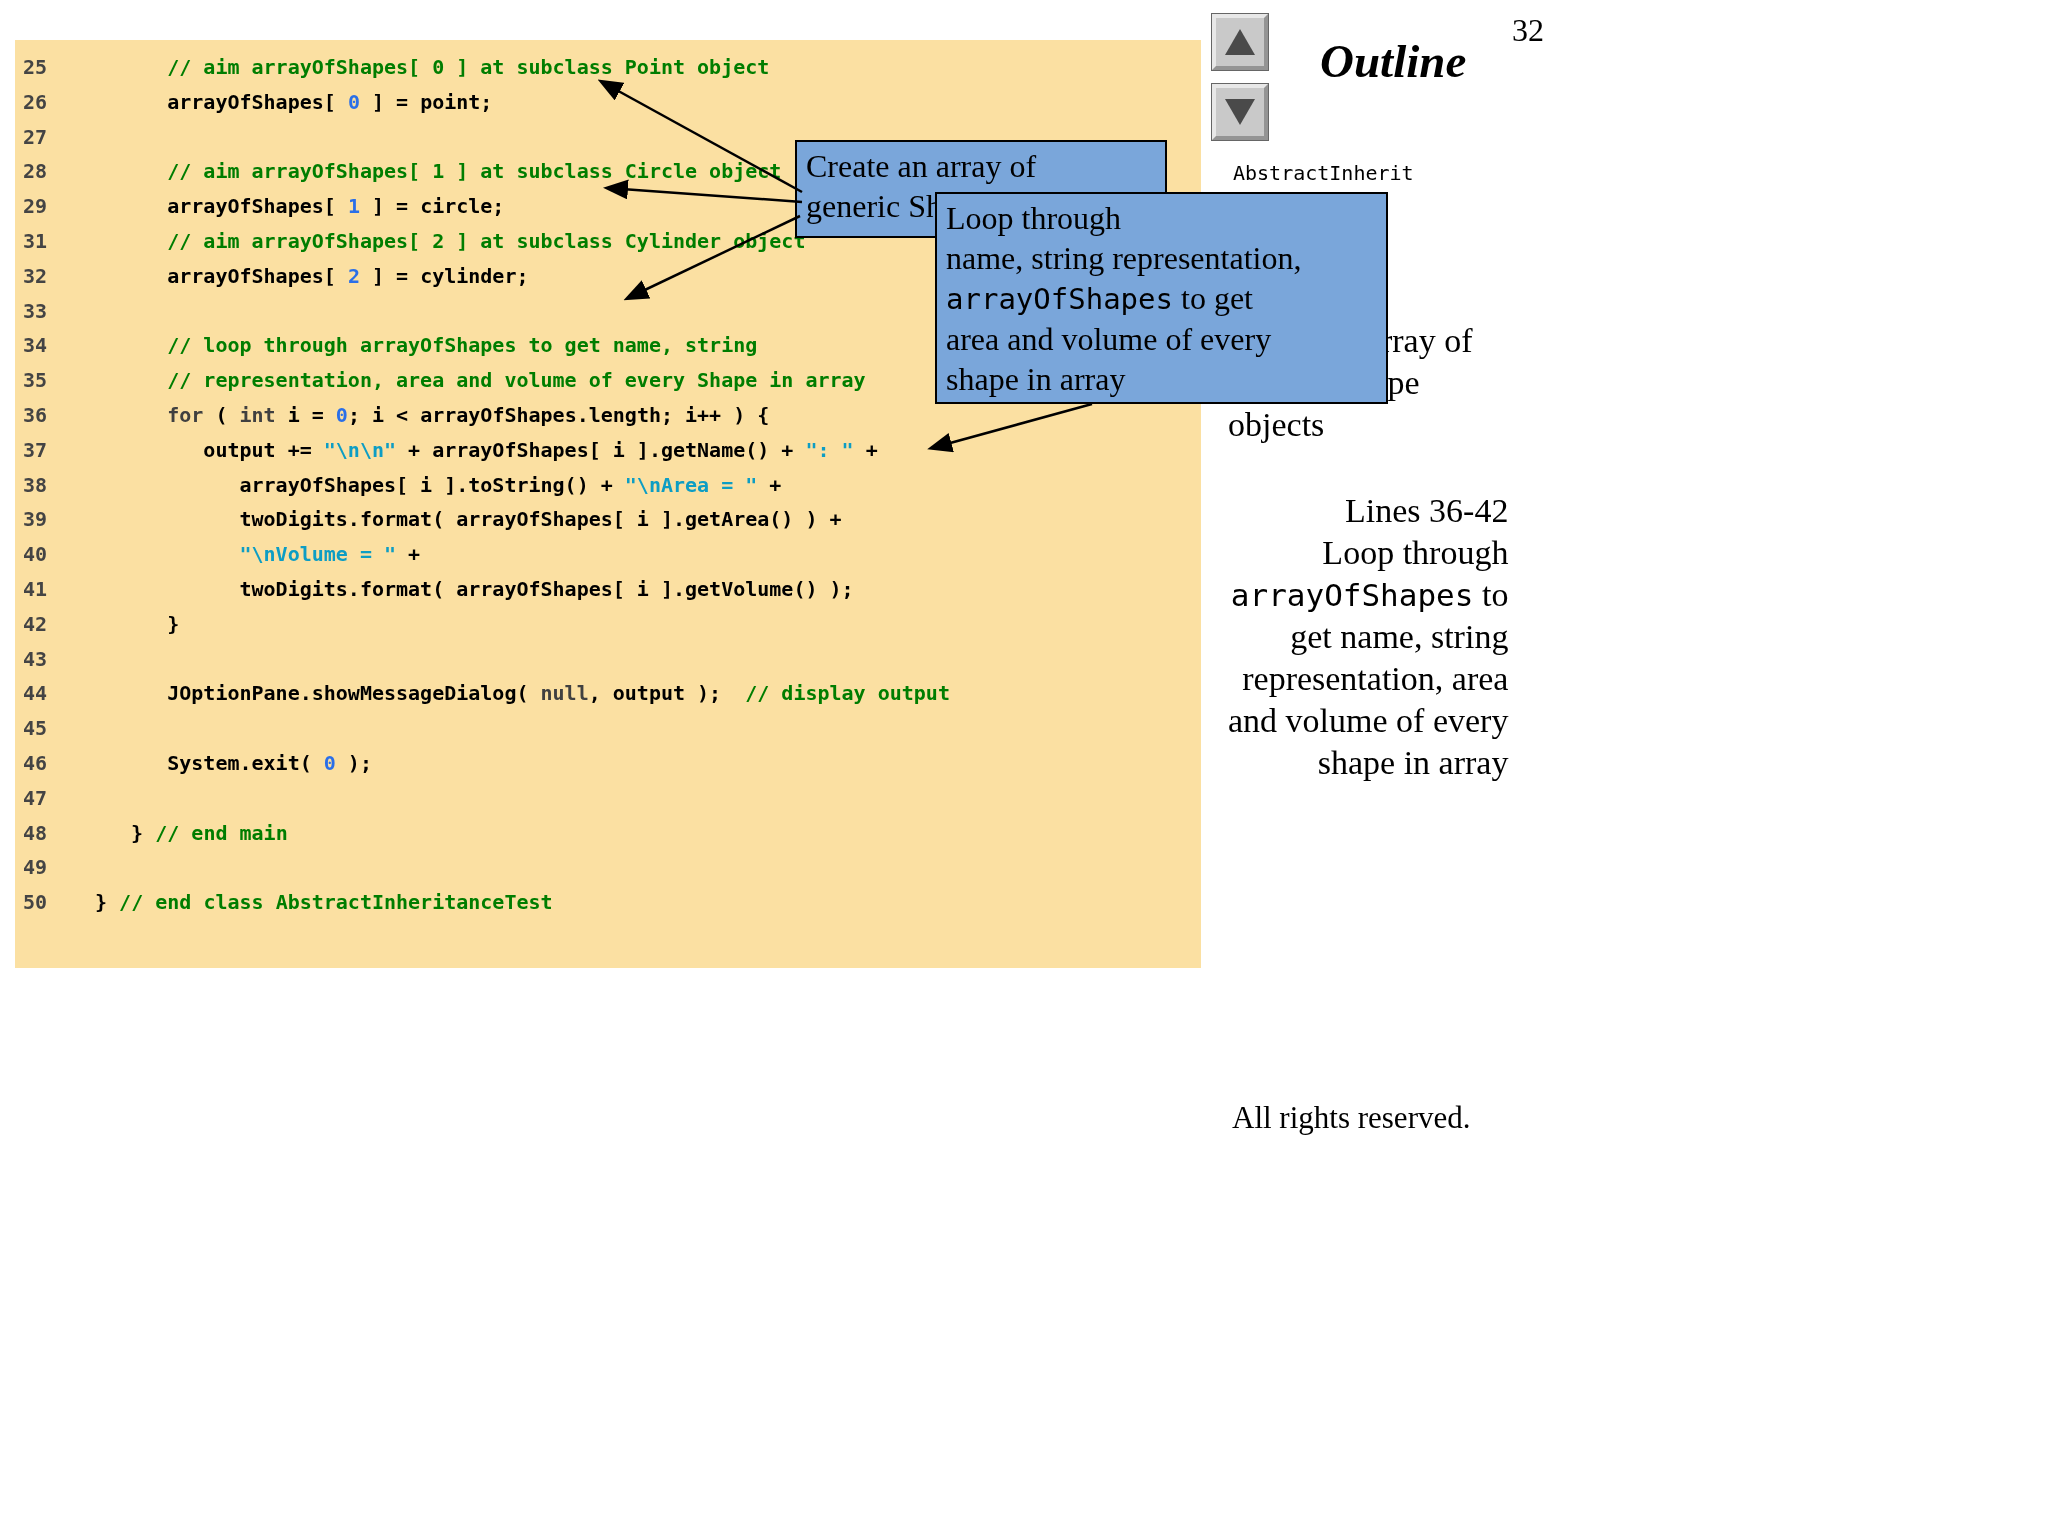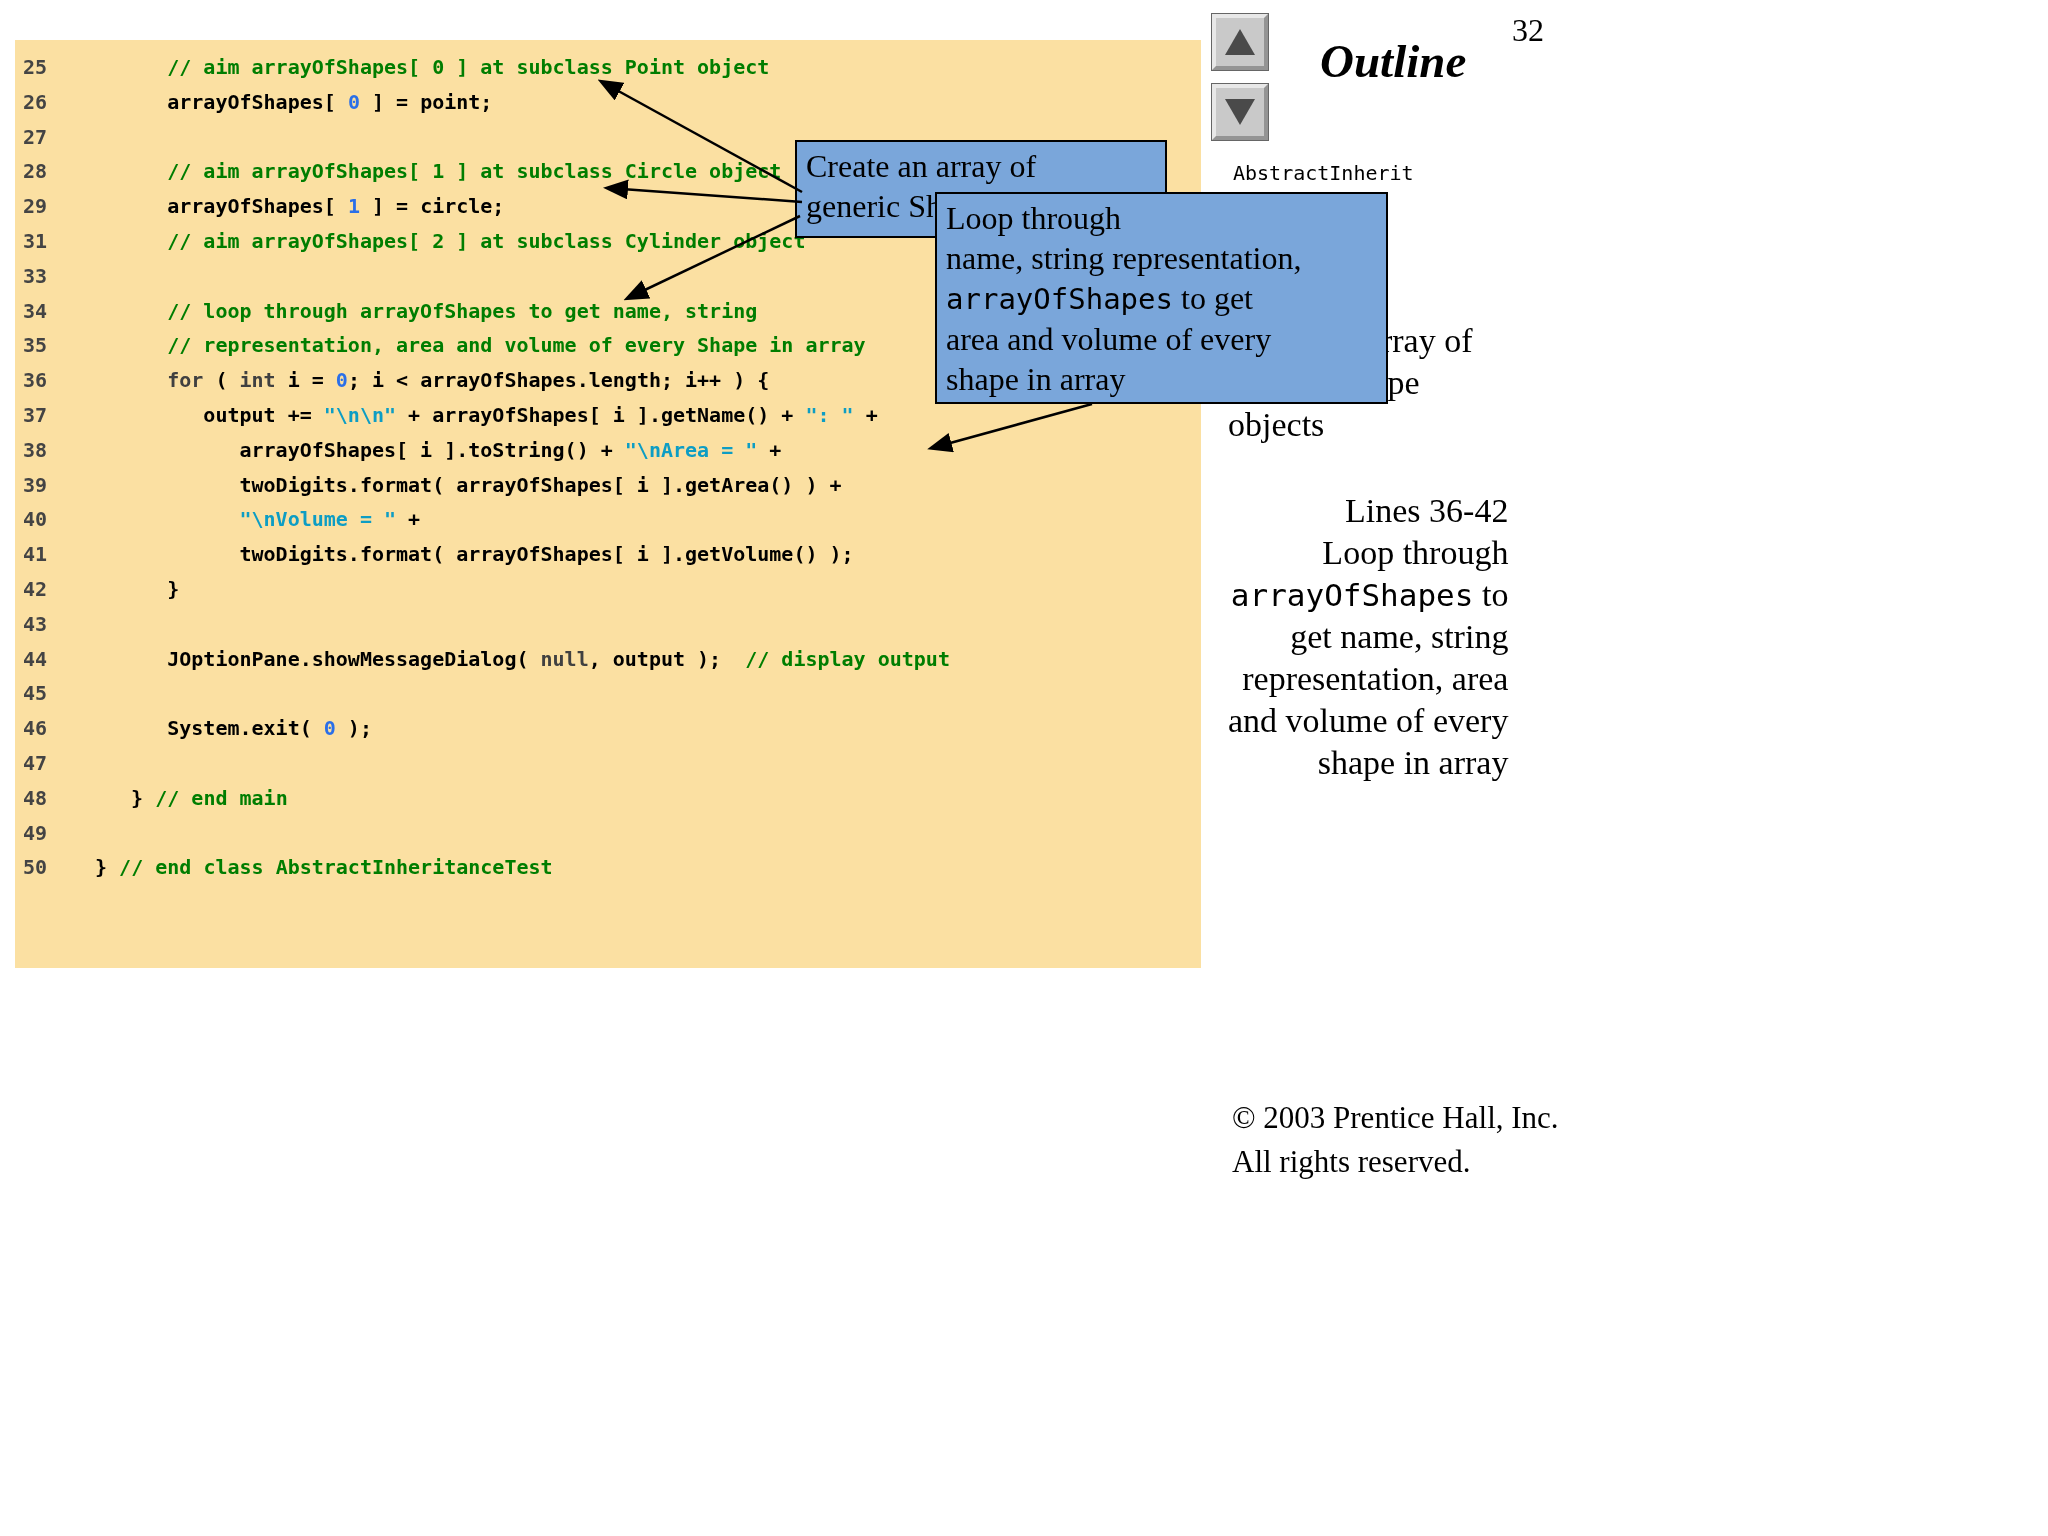--- a/index.html
+++ b/index.html
@@ -60,20 +60,21 @@
 
 <div class="slide">
 
   <div class="code-panel" id="codePanel">
       <div class="code-row"><span class="lnum">25</span><span class="pl">      </span><span class="cm">// aim arrayOfShapes[ 0 ] at subclass Point object</span></div>
       <div class="code-row"><span class="lnum">26</span><span class="pl">      arrayOfShapes[ </span><span class="nu">0</span><span class="pl"> ] = point;</span></div>
       <div class="code-row"><span class="lnum">27</span></div>
       <div class="code-row"><span class="lnum">28</span><span class="pl">      </span><span class="cm">// aim arrayOfShapes[ 1 ] at subclass Circle object</span></div>
       <div class="code-row"><span class="lnum">29</span><span class="pl">      arrayOfShapes[ </span><span class="nu">1</span><span class="pl"> ] = circle;</span></div>
       <div class="code-row"><span class="lnum">31</span><span class="pl">      </span><span class="cm">// aim arrayOfShapes[ 2 ] at subclass Cylinder object</span></div>
+      <div class="code-row"><span class="lnum">32</span><span class="pl">      arrayOfShapes[ </span><span class="nu">2</span><span class="pl"> ] = cylinder;</span></div>
       <div class="code-row"><span class="lnum">33</span></div>
       <div class="code-row"><span class="lnum">34</span><span class="pl">      </span><span class="cm">// loop through arrayOfShapes to get name, string</span></div>
       <div class="code-row"><span class="lnum">35</span><span class="pl">      </span><span class="cm">// representation, area and volume of every Shape in array</span></div>
       <div class="code-row"><span class="lnum">36</span><span class="pl">      </span><span class="kw">for</span><span class="pl"> ( </span><span class="kw">int</span><span class="pl"> i = </span><span class="nu">0</span><span class="pl">; i &lt; arrayOfShapes.length; i++ ) {</span></div>
       <div class="code-row"><span class="lnum">37</span><span class="pl">         output += </span><span class="st">"\n\n"</span><span class="pl"> + arrayOfShapes[ i ].getName() + </span><span class="st">": "</span><span class="pl"> +</span></div>
       <div class="code-row"><span class="lnum">38</span><span class="pl">            arrayOfShapes[ i ].toString() + </span><span class="st">"\nArea = "</span><span class="pl"> +</span></div>
       <div class="code-row"><span class="lnum">39</span><span class="pl">            twoDigits.format( arrayOfShapes[ i ].getArea() ) +</span></div>
       <div class="code-row"><span class="lnum">40</span><span class="pl">            </span><span class="st">"\nVolume = "</span><span class="pl"> +</span></div>
       <div class="code-row"><span class="lnum">41</span><span class="pl">            twoDigits.format( arrayOfShapes[ i ].getVolume() );</span></div>
       <div class="code-row"><span class="lnum">42</span><span class="pl">      }</span></div>
@@ -136,17 +137,16 @@
         <path d="M0,0 L10,4 L0,8 z" fill="#000"></path>
       </marker>
     </defs>
     <line x1="802" y1="192" x2="602" y2="82" marker-end="url(#ah)"></line>
     <line x1="802" y1="202" x2="608" y2="188" marker-end="url(#ah)"></line>
     <line x1="800" y1="216" x2="628" y2="298" marker-end="url(#ah)"></line>
     <line x1="1092" y1="404" x2="932" y2="448" marker-end="url(#ah)"></line>
   </svg>
 
   <div class="copyright" id="copyright">
-      <div class="tline"><span class="f-serif">© 2003 Prentice Hall, Inc.</span></div>
       <div class="tline"><span class="f-serif">All rights reserved.</span></div>
     </div>
 
 </div>
 
 </body></html>

